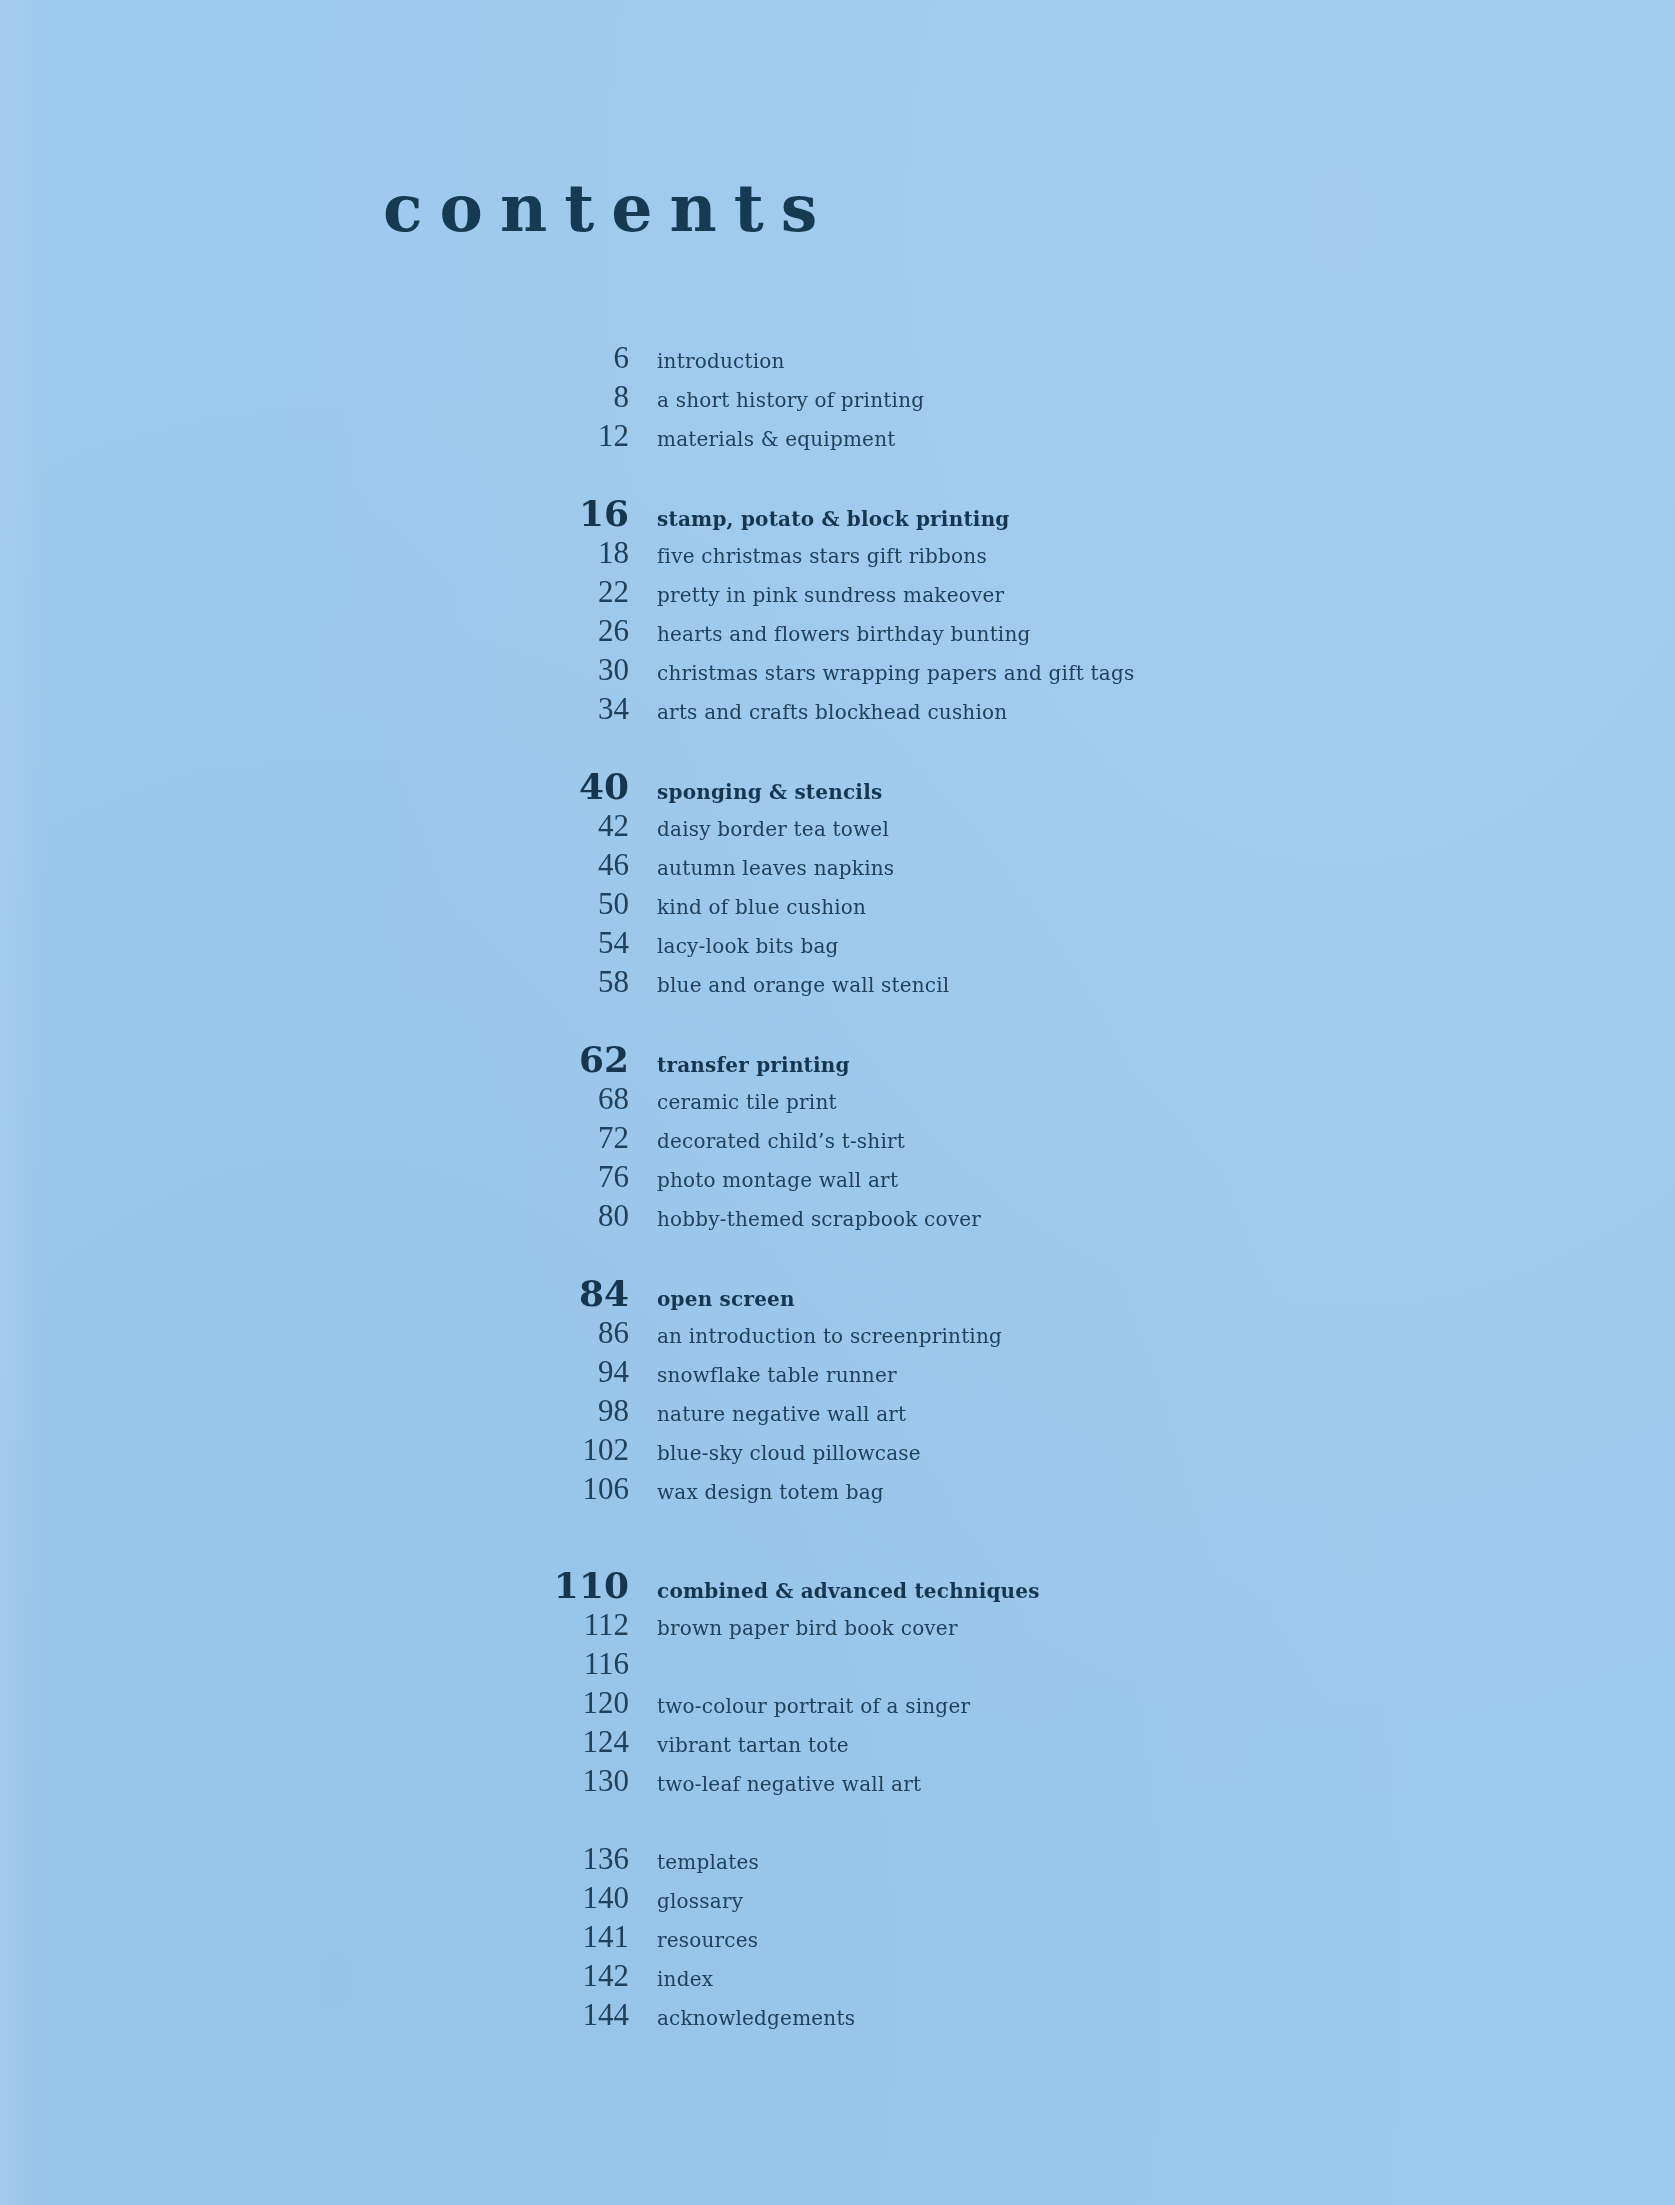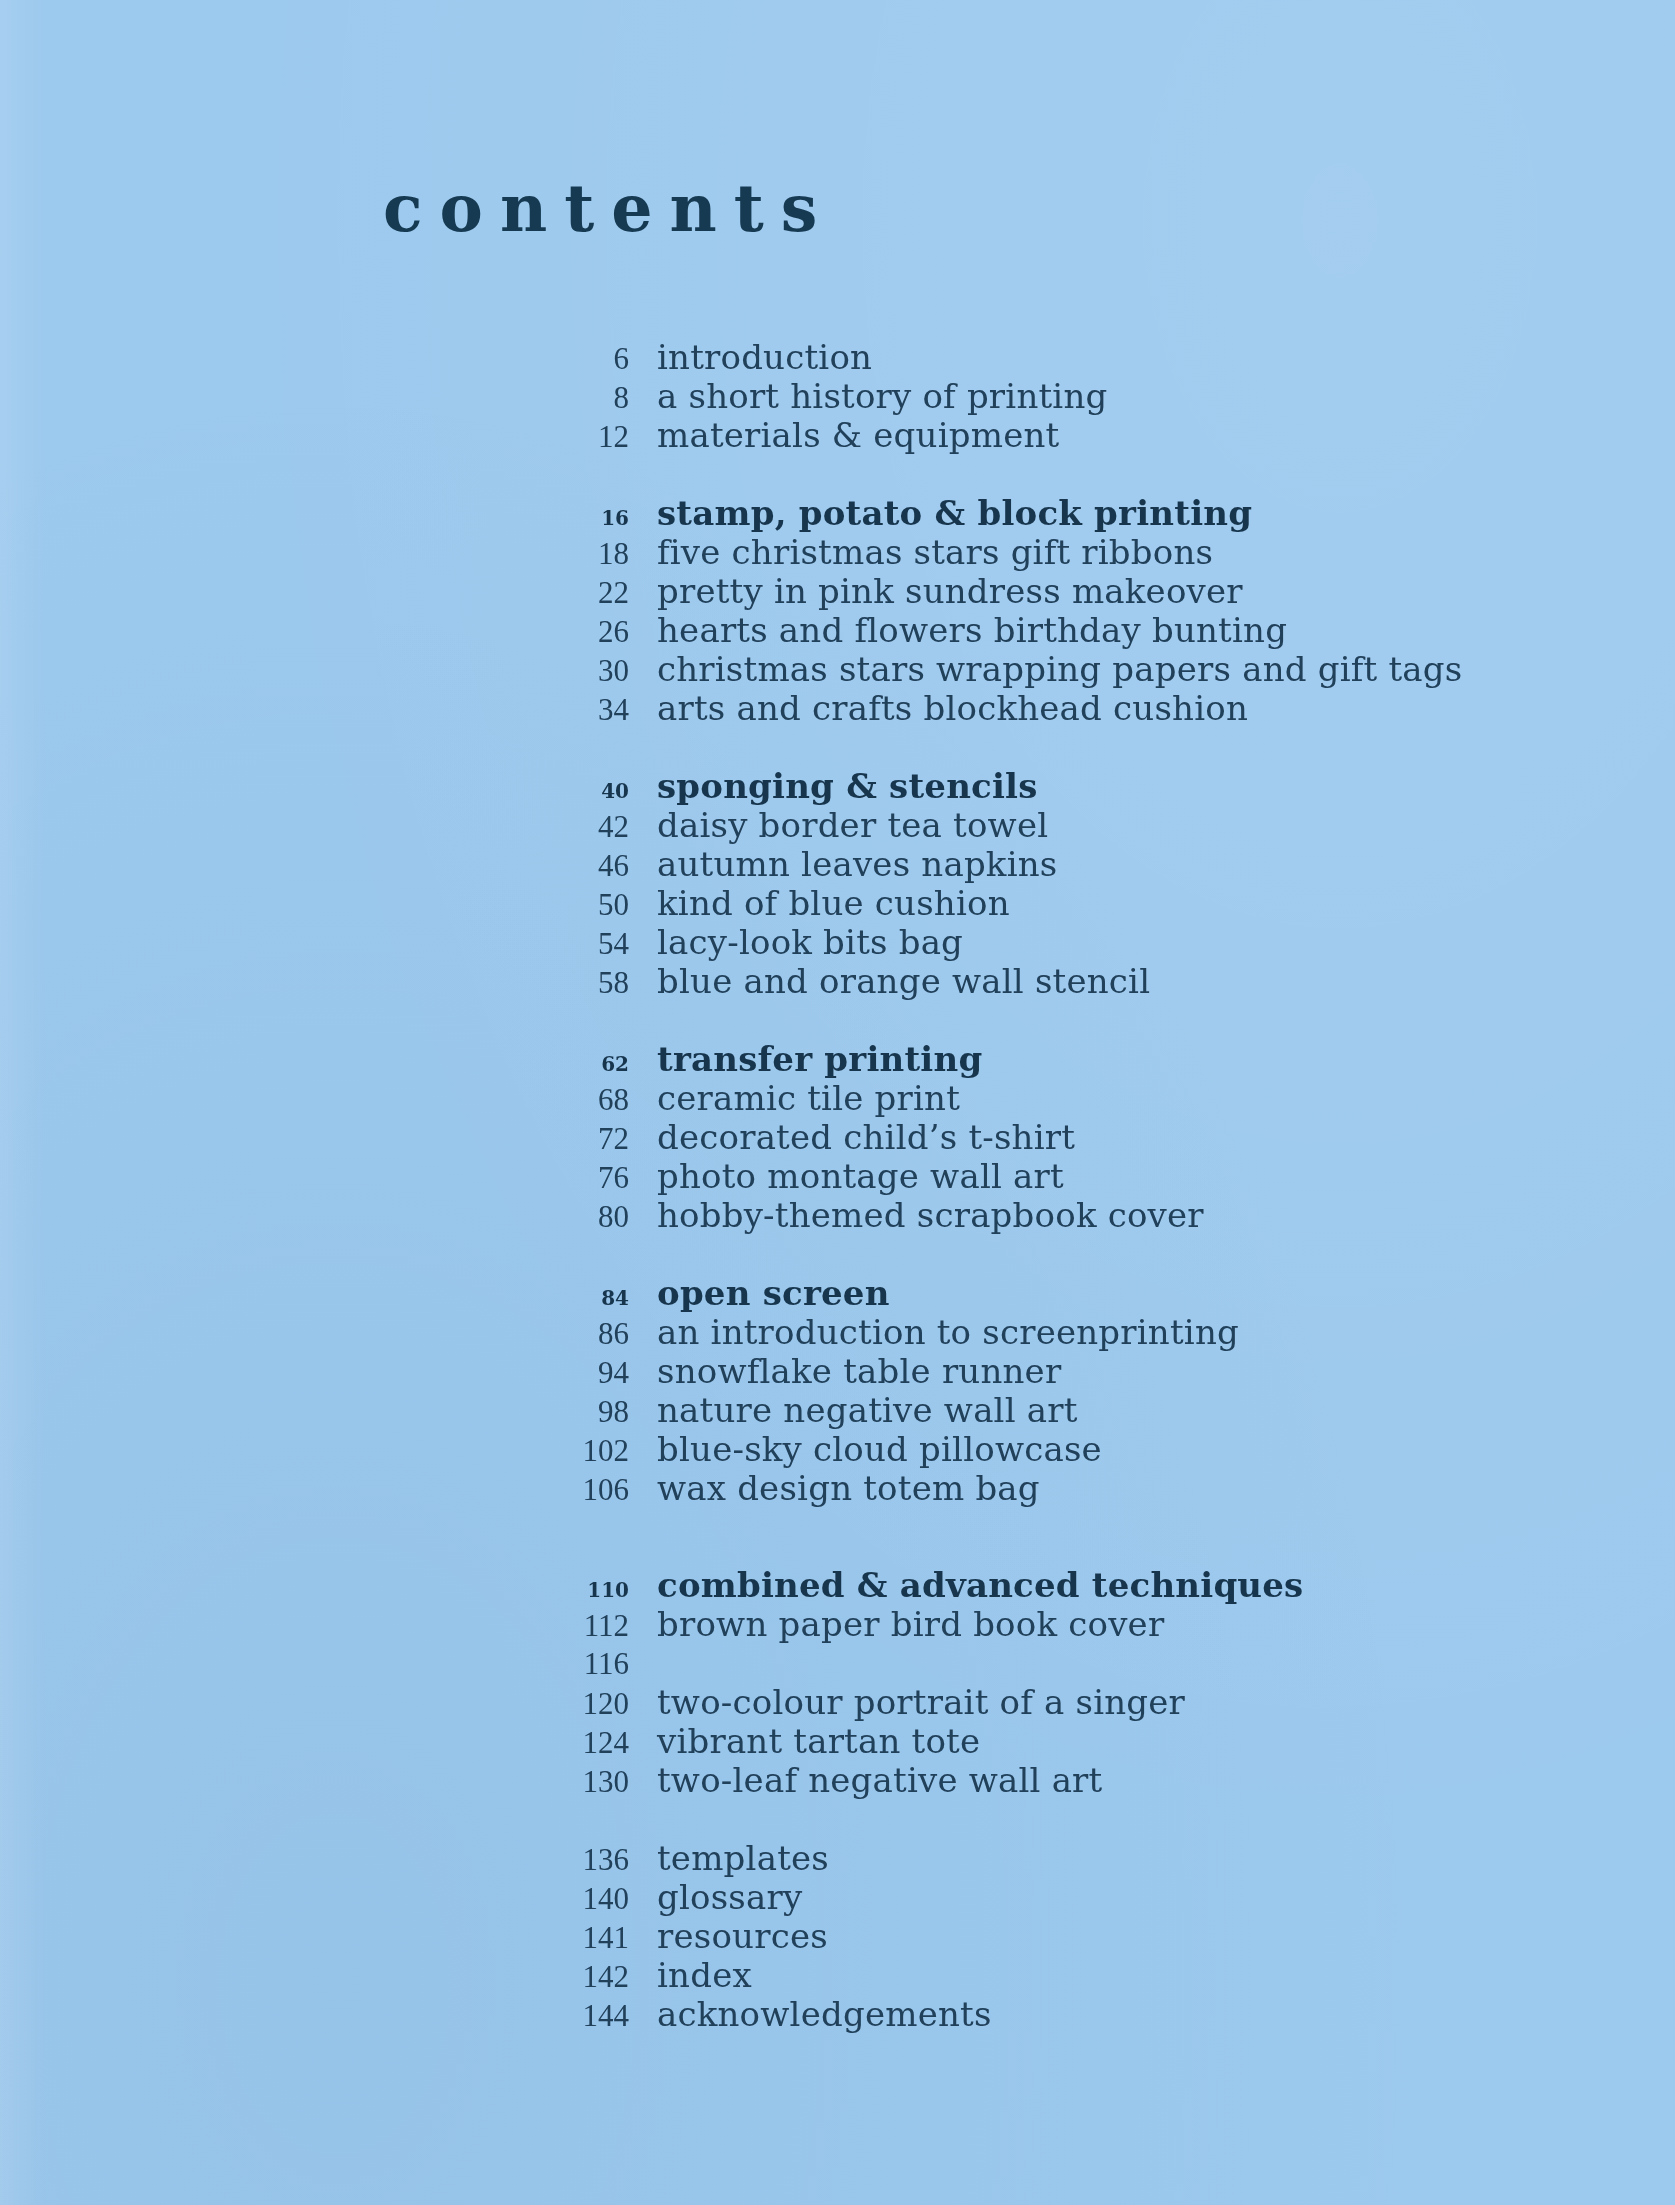--- a/index.html
+++ b/index.html
@@ -63,33 +63,33 @@
       width: 89px;
       text-align: right;
       padding-right: 28px;
       flex: 0 0 auto;
       font-family: "Liberation Serif", "DejaVu Serif", serif;
       font-size: 31px;
       color: #21405a;
     }
     .row .label {
       font-family: "DejaVu Serif", "Liberation Serif", serif;
-      font-size: 34px;
+      font-size: 20px;
       color: #21405a;
       letter-spacing: 0.2px;
       text-align: center;
     }
     .row.heading .num,
     .row.heading .label {
       font-weight: bold;
       color: #17364e;
     }
     .row.heading .num {
       font-family: "DejaVu Serif", "Liberation Serif", serif;
-      font-size: 20px;
+      font-size: 36px;
     }
   </style>
 </head>
 <body>
 
 <div class="page">
   <h1 class="title">contents</h1>
 
   <div class="toc">
 

